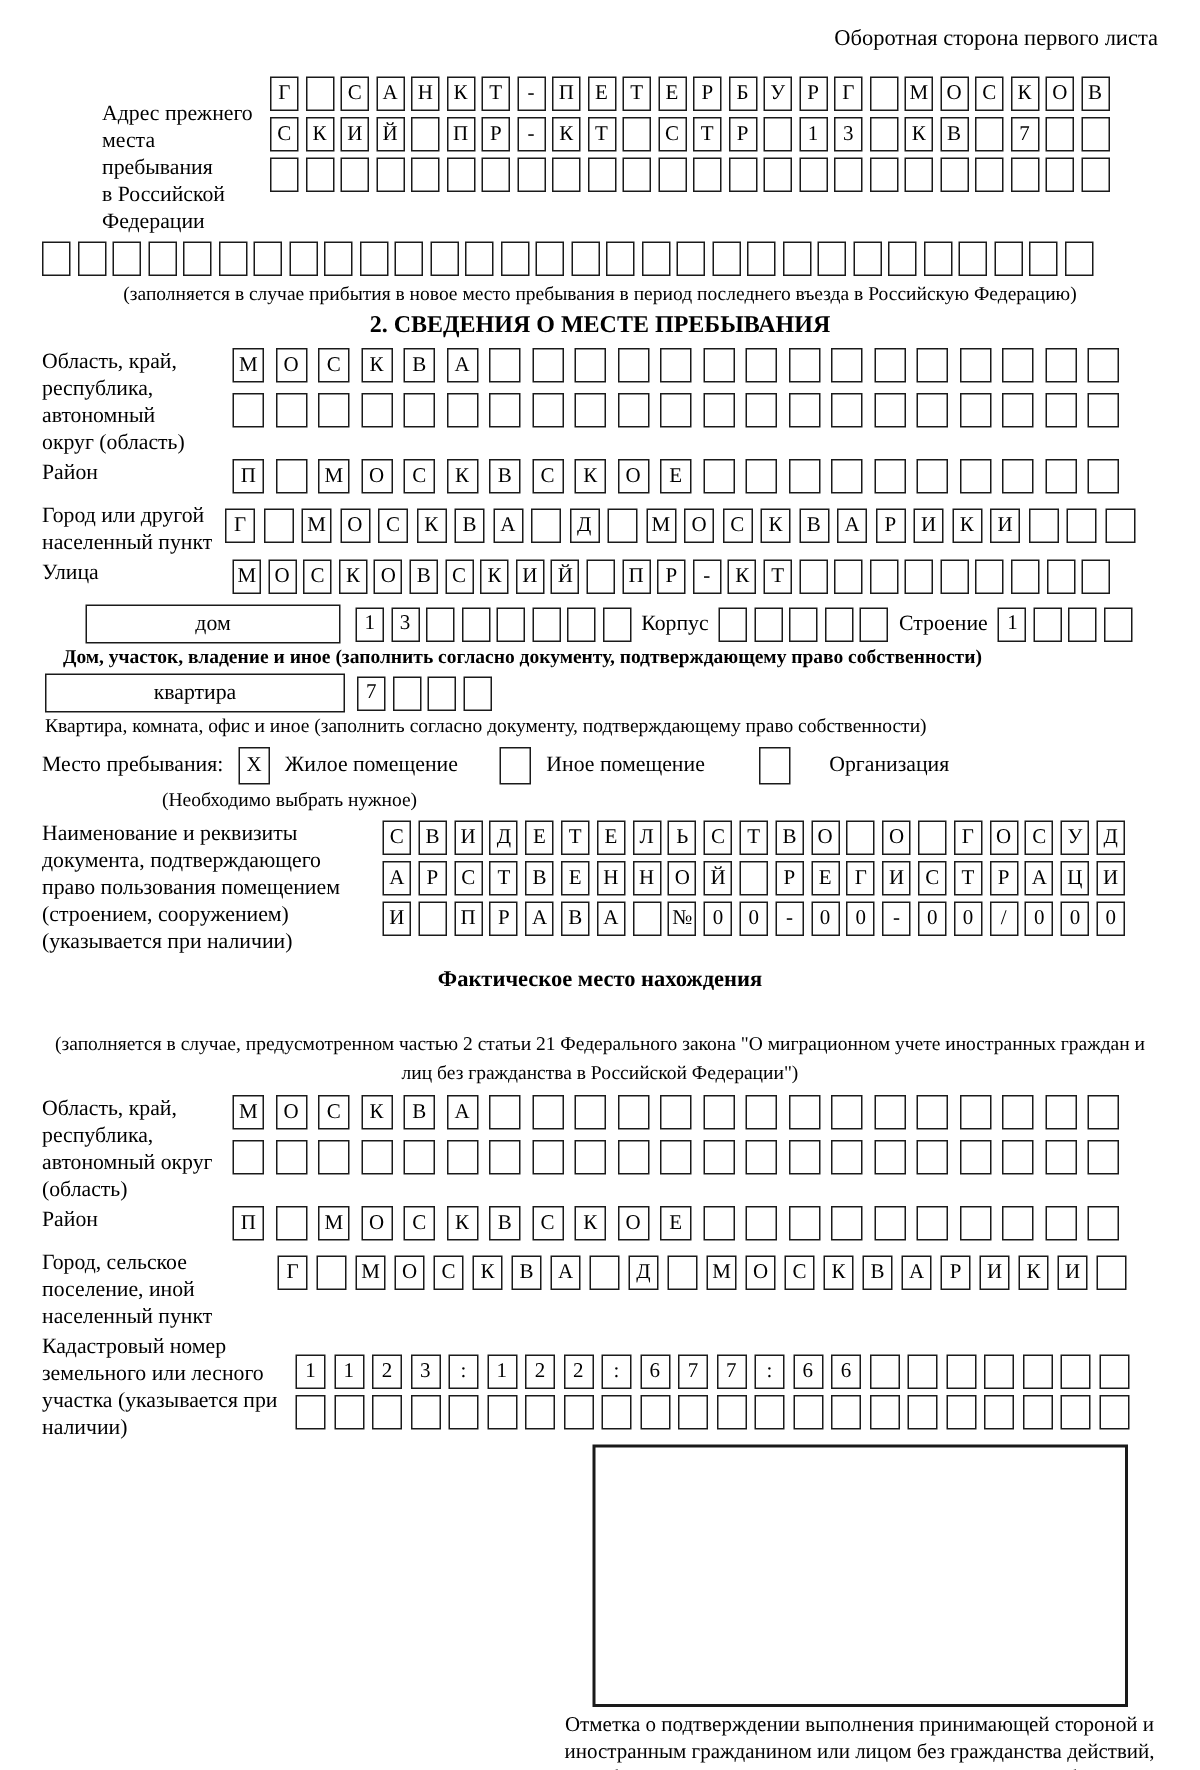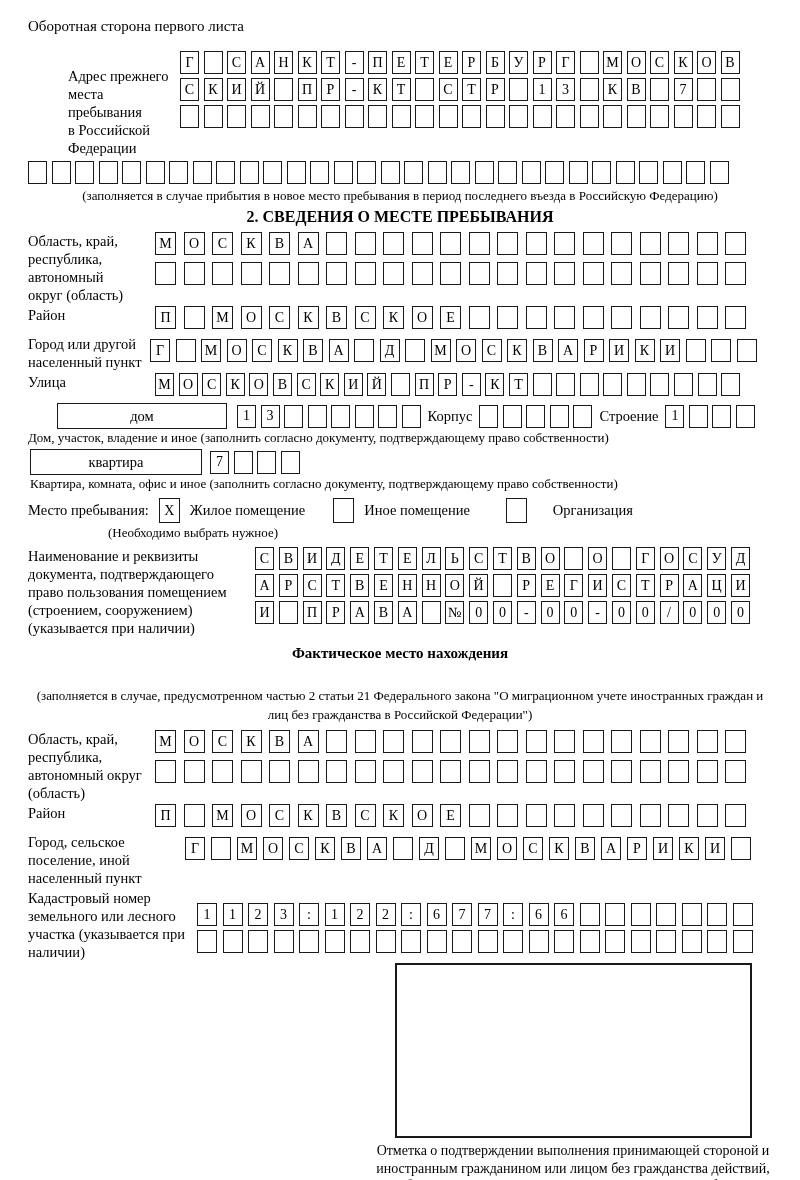--- a/index.html
+++ b/index.html
@@ -2,21 +2,21 @@
 <html><head>
 <meta charset="utf-8">
 <style>
   html,body{margin:0;padding:0;background:#fff;}
   .page{
     position:relative;width:800px;height:1180px;box-sizing:border-box;
     padding:18px 28px 0 28px;background:#fff;color:#000;
     font-family:"Liberation Serif","DejaVu Serif",serif;
     overflow:hidden;
   }
-  .hdr-right{text-align:left;font-size:15px;margin-bottom:16px;}
+  .hdr-right{text-align:right;font-size:15px;margin-bottom:16px;}
   .field{display:flex;align-items:flex-start;margin-bottom:2px;}
   .lbl{font-size:14.5px;line-height:18px;white-space:pre-line;flex:0 0 auto;}
   .rows{display:flex;flex-direction:column;}
   .cellrow{display:flex;margin-bottom:4px;}
   .cell{
     box-sizing:border-box;height:23px;border:1.5px solid #1a1a1a;
     display:inline-flex;align-items:center;justify-content:center;
     font-size:14px;line-height:1;flex:0 0 auto;background:#fff;
   }
   
@@ -347,24 +347,24 @@
         <span class="cell"></span>
       </div>
     <div class="inline-lbl">Строение</div>
     <div class="cellrow c-std mb0">
         <span class="cell">1</span>
         <span class="cell"></span>
         <span class="cell"></span>
         <span class="cell"></span>
       </div>
   </div>
-  <div class="note" style="text-align:left;margin-left:0;">Дом, участок, владение и иное (заполнить согласно документу, подтверждающему право собственности)</div>
+  <div class="note" style="text-align:left;margin-left:14px;font-weight:bold;">Дом, участок, владение и иное (заполнить согласно документу, подтверждающему право собственности)</div>
 
   <div style="display:flex;align-items:center;margin:2px 0 0 2px;">
-    <div class="labelbox" style="width:172px;margin-right:8px;">
+    <div class="labelbox" style="width:200px;margin-right:8px;">
       <span>квартира</span>
     </div>
     <div class="cellrow c-std mb0">
         <span class="cell">7</span>
         <span class="cell"></span>
         <span class="cell"></span>
         <span class="cell"></span>
       </div>
   </div>
   <div class="note" style="text-align:left;margin-left:2px;">Квартира, комната, офис и иное (заполнить согласно документу, подтверждающему право собственности)</div>

